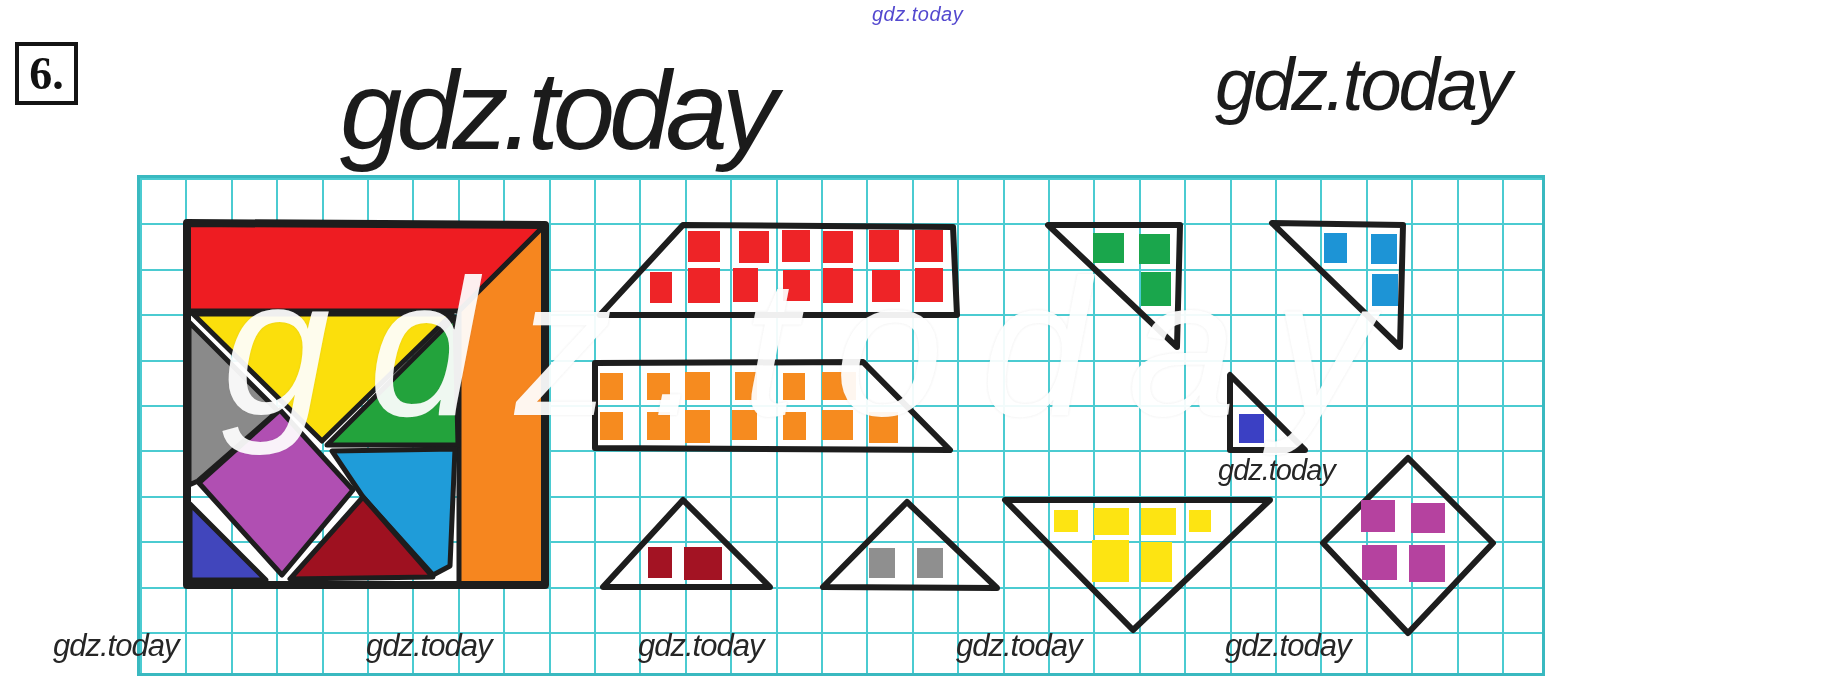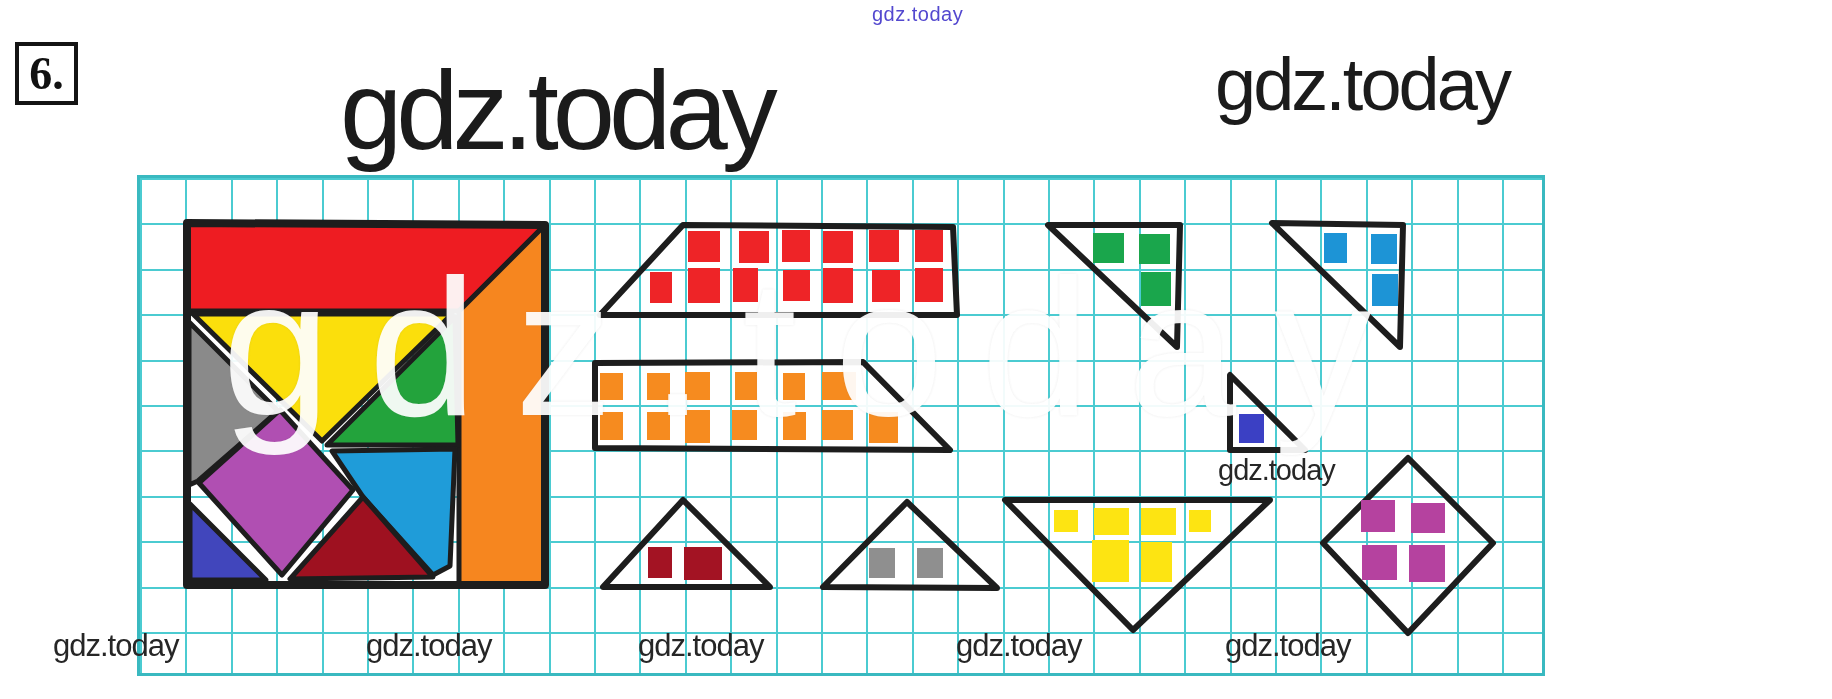--- a/index.html
+++ b/index.html
@@ -10,21 +10,21 @@
   .grid{position:absolute;left:137px;top:175px;width:1408px;height:501px;
         box-sizing:border-box;border:3px solid #17adb6;z-index:1;
         background-image:
           repeating-linear-gradient(90deg, var(--line,#2cc3c9) 0 2px, transparent 2px 45.4px),
           repeating-linear-gradient(180deg, var(--line,#2cc3c9) 0 2px, transparent 2px 45.4px);
         opacity:.85;}
 
   #figure-svg{position:absolute;left:0;top:0;z-index:2;}
 
   .brand{font-family:"Liberation Sans",sans-serif;font-weight:300;color:#262626;
-         white-space:nowrap;position:absolute;line-height:1;}
+         white-space:nowrap;position:absolute;line-height:1;font-style:italic;}
 
   .number-box{position:absolute;left:15px;top:42px;width:63px;height:63px;
         box-sizing:border-box;border:4px solid #141414;background:#fff;z-index:4;
         font-family:"Liberation Serif",serif;font-weight:bold;font-size:46px;color:#111;
         display:flex;align-items:center;justify-content:center;}
 
   .title-main{left:340px;top:55px;font-size:112px;letter-spacing:-6px;z-index:4;color:#1b1b1b;}
   .title-right{left:1215px;top:48px;font-size:74px;letter-spacing:-3px;z-index:4;color:#1b1b1b;}
   .watermark-top{left:872px;top:4px;font-size:20px;letter-spacing:.5px;color:#5348cf;z-index:4;}
   .watermark-mid{left:1218px;top:456px;font-size:29px;letter-spacing:-1px;z-index:4;}

